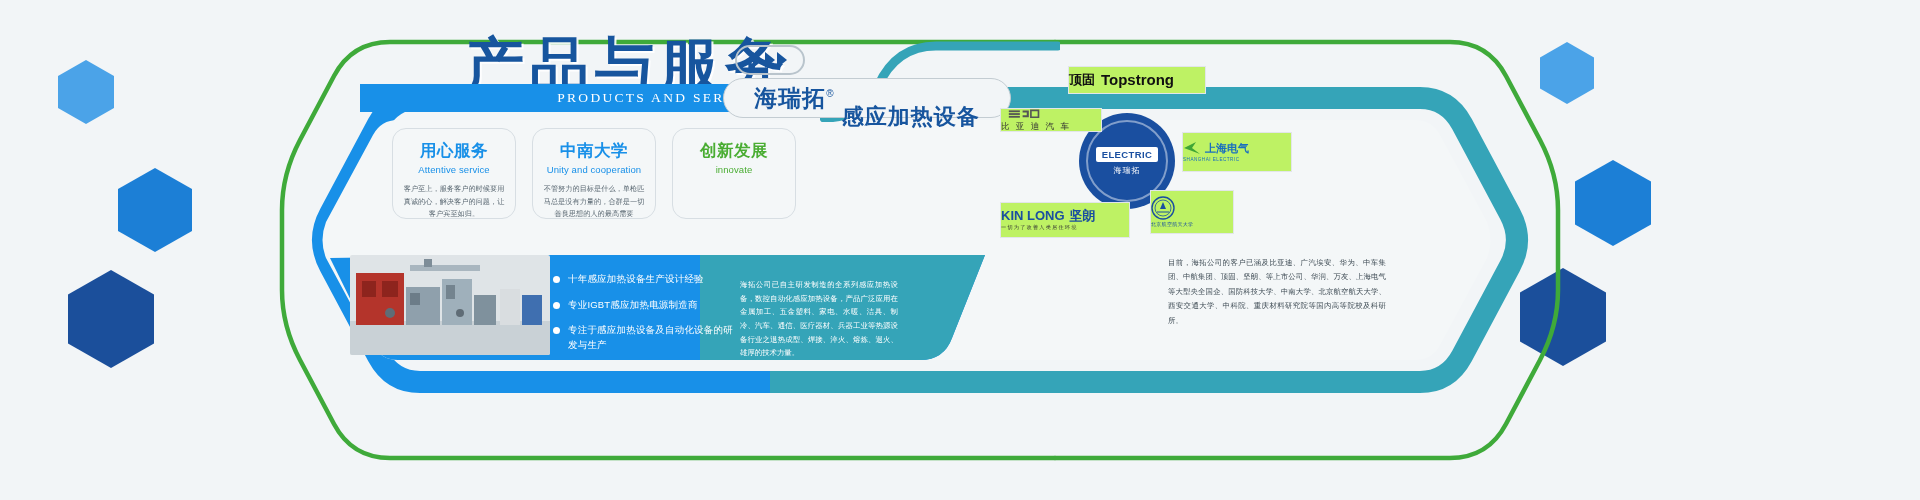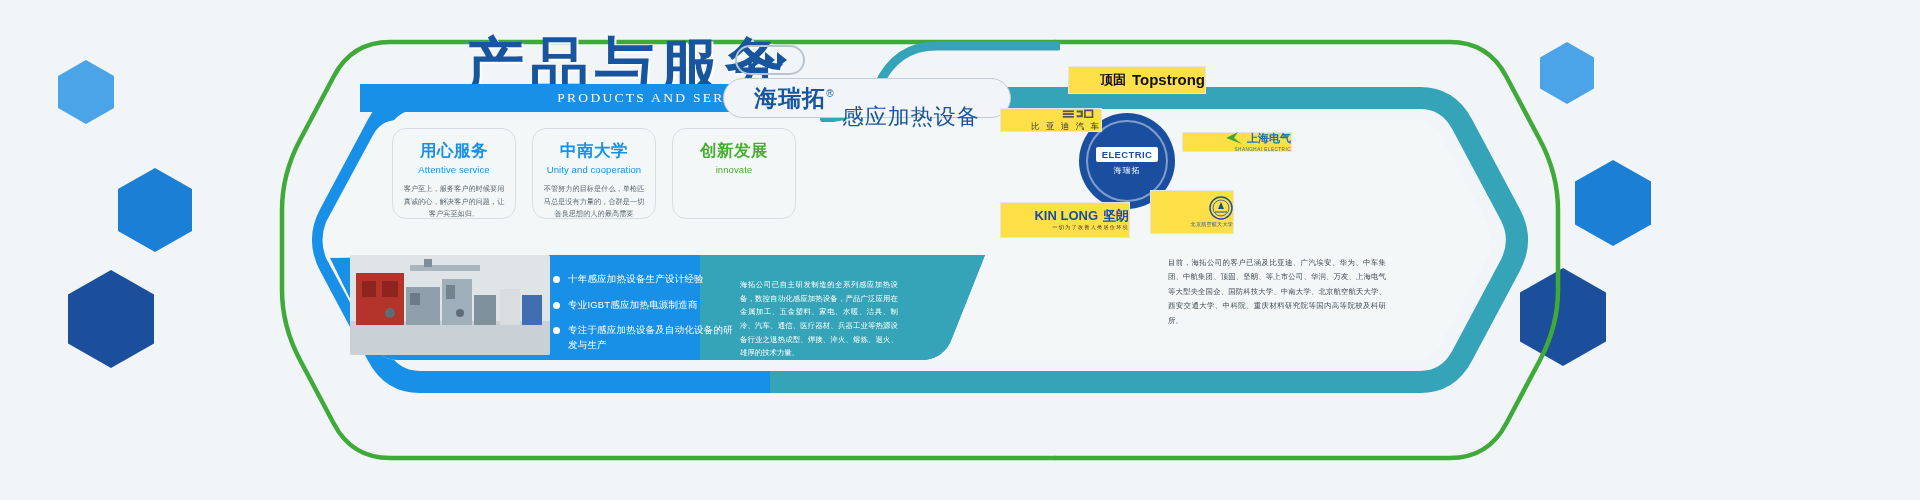--- a/index.html
+++ b/index.html
@@ -57,21 +57,21 @@
     width: 288px; height: 40px;
     border: 1.6px solid #c3ccd2; border-radius: 22px;
     background: #f2f5f7;
     display: flex; align-items: center; justify-content: center;
   }
   .brand-cn {
     font-size: 23px; font-weight: 700; color: #17559e; letter-spacing: 1px;
   }
   .brand-reg { font-size: 10px; vertical-align: super; font-weight: 400; }
   .brand-sub {
-    font-size: 22px; font-weight: 400; color: #17559e;
+    font-size: 22px; font-weight: 700; color: #17559e;
     letter-spacing: 1px; margin-left: 7px; margin-top: 37px;
   }
 
   
   .cards { position: absolute; left: 392px; top: 128px; display: flex; gap: 16px; }
   .card {
     width: 124px; height: 91px;
     border: 1.3px solid #d7dee3; border-radius: 14px;
     background: #f4f7f8;
     padding: 12px 9px 24px;
@@ -106,24 +106,24 @@
 
   
   .photo {
     position: absolute; left: 350px; top: 255px;
     width: 200px; height: 100px;
     border-radius: 2px; overflow: hidden;
   }
 
   
   .logo {
-    position: absolute; background: #fde047;
+    position: absolute; background: #bef264;
     border: 1px solid #e2e6e9;
     display: flex; flex-direction: column;
-    align-items: flex-end; justify-content: center;
+    align-items: flex-start; justify-content: center;
   }
   .logo .l1 { font-weight: 700; line-height: 1.05; }
   .logo .l2 { line-height: 1.1; }
 
   
   .right-para {
     position: absolute; left: 1168px; top: 256px; width: 218px;
     font-size: 7.4px; line-height: 1.95; color: #3f4c55; text-align: justify;
   }
 
@@ -293,21 +293,21 @@
     <svg width="46" height="14" viewBox="0 0 46 14">
       <rect x="1" y="2" width="16" height="2.6" fill="#555"></rect>
       <rect x="1" y="6" width="16" height="2.6" fill="#555"></rect>
       <rect x="1" y="10" width="16" height="2.6" fill="#555"></rect>
       <path d="M21 2 h9 v10 h-9 v-3 h6 v-4 h-6 z" fill="#555"></path>
       <path d="M33 2 h11 v10 h-11 z" fill="none" stroke="#555" stroke-width="2.4"></path>
     </svg>
     <span class="l2" style="font-size:8.5px;color:#333;margin-top:3px;letter-spacing:2px;">比 亚 迪 汽 车</span>
   </div>
 
-  <div class="logo" style="left:1182px; top:132px; width:110px; height:20px;">
+  <div class="logo" style="left:1182px; top:132px; width:110px; height:40px;">
     <div style="display:flex;align-items:center;gap:4px;">
       <svg width="18" height="14" viewBox="0 0 18 14">
         <path d="M1 7 L13 1 L9 7 L17 13 Z" fill="#3fa535"></path>
       </svg>
       <span class="l1" style="font-size:11px;color:#1a6fbf;">上海电气</span>
     </div>
     <span class="l2" style="font-size:4.6px;color:#1a6fbf;letter-spacing:.5px;margin-top:2px;">SHANGHAI ELECTRIC</span>
   </div>
 
   <div class="logo" style="left:1000px; top:202px; width:130px; height:36px;">

